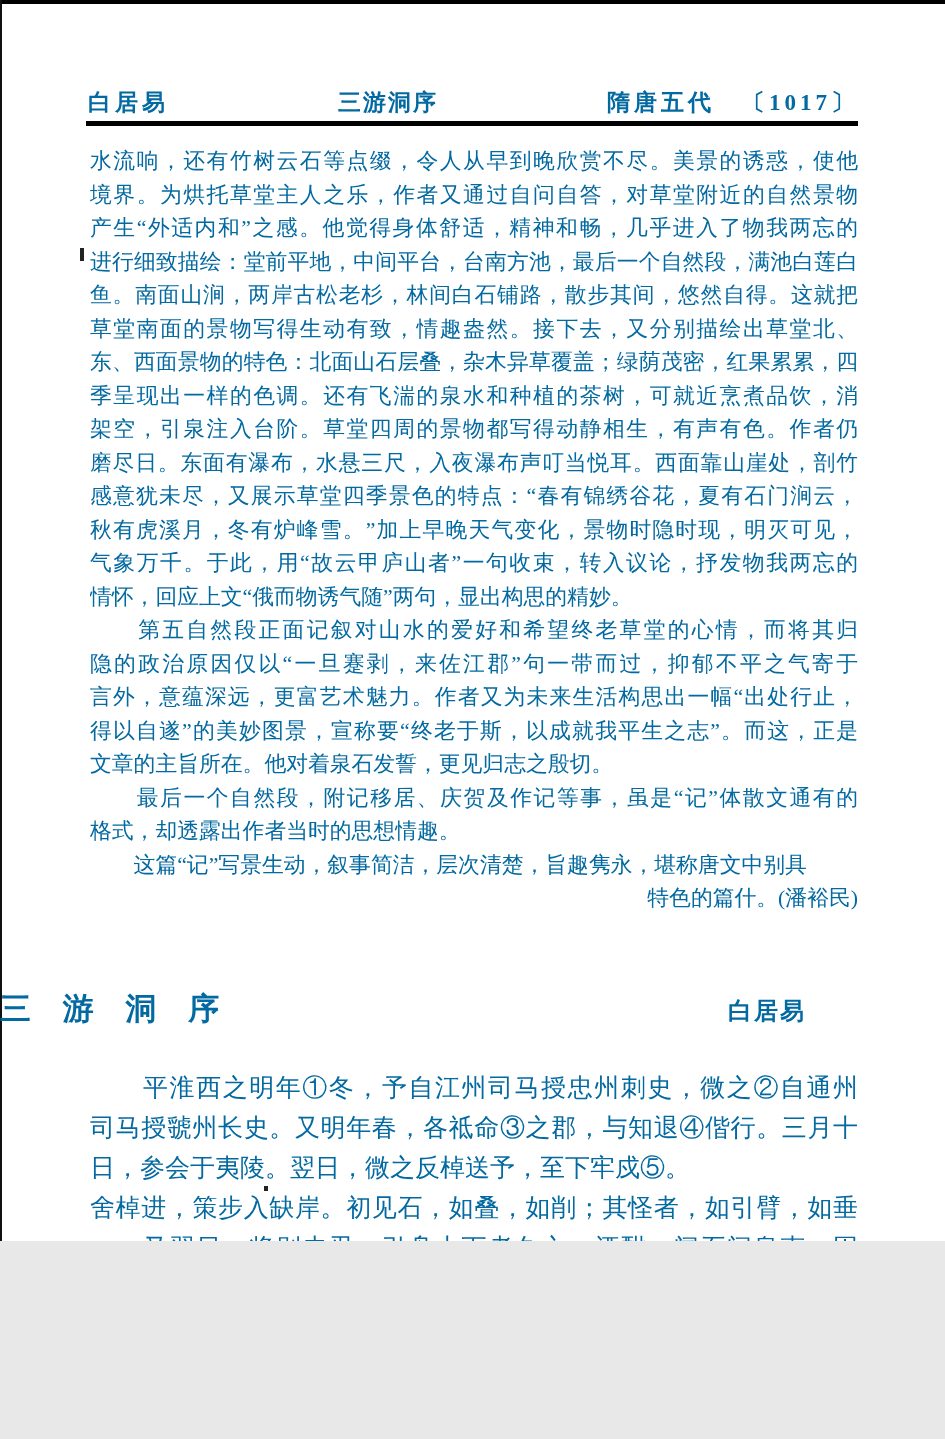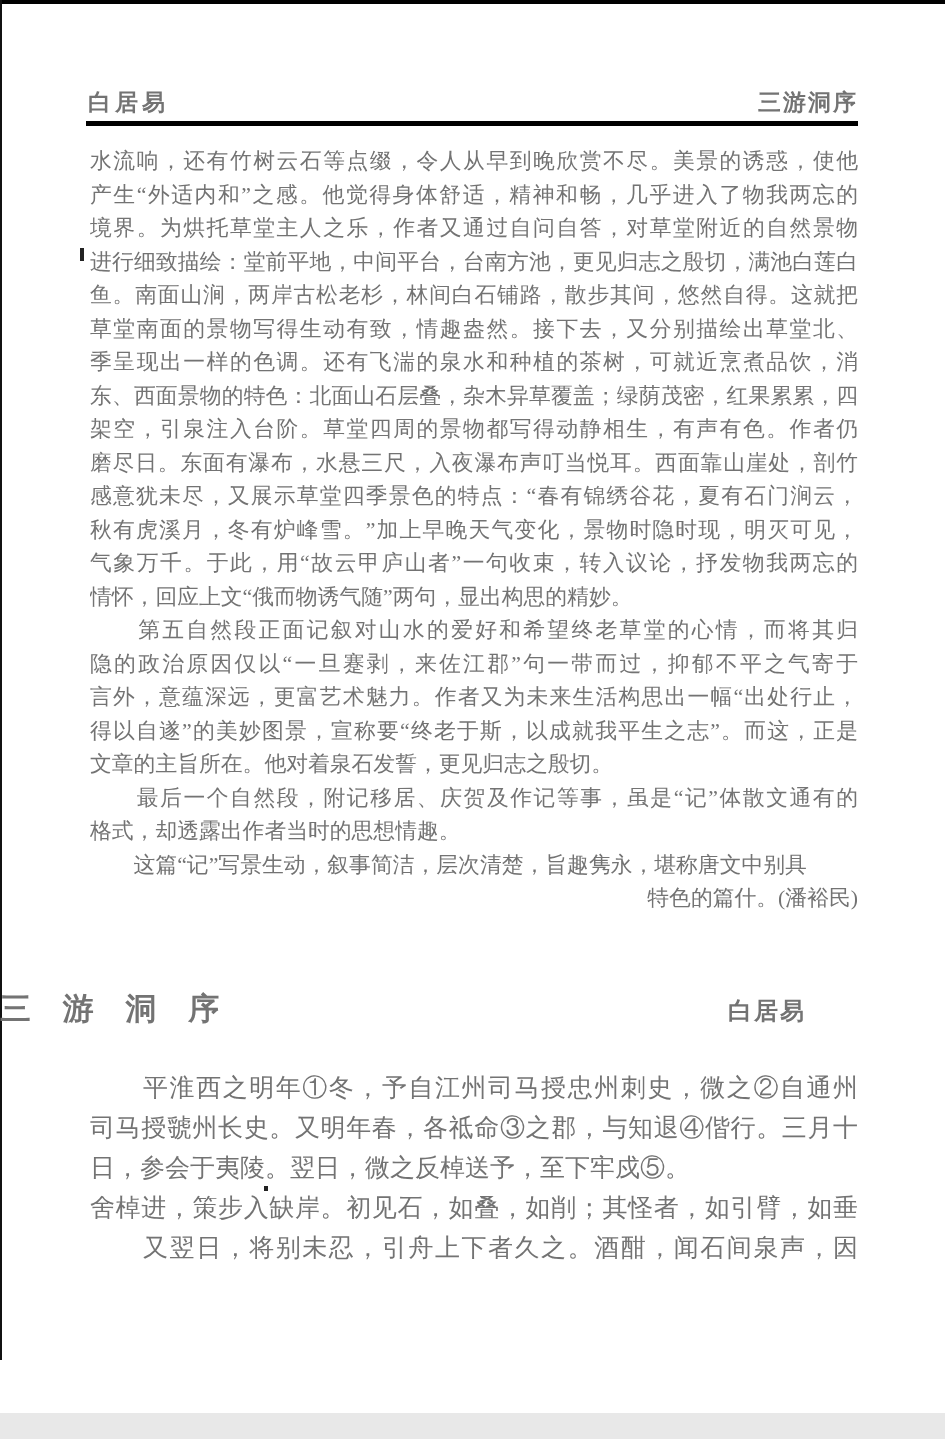--- a/index.html
+++ b/index.html
@@ -1,21 +1,21 @@
 <!DOCTYPE html>
 <html><head>
 <meta charset="utf-8">
 <style>
   html,body{margin:0;padding:0;background:#e8e8e8;}
   .page{
     position:relative;
-    width:945px;height:1413px;
+    width:945px;height:1241px;
     background:#ffffff;
     font-family:"Liberation Serif","DejaVu Serif",serif;
-    color:#737373;
+    color:#0369a1;
     overflow:hidden;
   }
   
   .edge-top{position:absolute;top:0;left:0;width:945px;height:4px;background:#000;}
   .edge-left{position:absolute;top:0;left:0;width:2px;height:1360px;background:#111;}
   .tick{position:absolute;background:#222;}
   
   .running-header{
     position:absolute;top:86px;left:88px;width:770px;height:32px;
     display:flex;justify-content:space-between;align-items:flex-end;
@@ -48,33 +48,34 @@
 <div class="page">
 
   <div class="edge-top"></div>
   <div class="edge-left"></div>
   <div class="tick" style="left:80px;top:248px;width:4px;height:13px;"></div>
   <div class="tick" style="left:264px;top:1186px;width:4px;height:5px;"></div>
 
   <div class="running-header">
     <span class="hl">白居易</span>
     <span class="hc">三游洞序</span>
+    <span class="hr">隋唐五代　〔1017〕</span>
   </div>
   <div class="header-rule"></div>
 
   <div class="commentary">
     <div>
         <div class="tline just">水流响，还有竹树云石等点缀，令人从早到晚欣赏不尽。美景的诱惑，使他</div>
+        <div class="tline just">境界。为烘托草堂主人之乐，作者又通过自问自答，对草堂附近的自然景物</div>
         <div class="tline just">产生“外适内和”之感。他觉得身体舒适，精神和畅，几乎进入了物我两忘的</div>
-        <div class="tline just">境界。为烘托草堂主人之乐，作者又通过自问自答，对草堂附近的自然景物</div>
-        <div class="tline just">进行细致描绘：堂前平地，中间平台，台南方池，更见归志之殷切，满池白莲白</div>
+        <div class="tline just">进行细致描绘：堂前平地，中间平台，台南方池，最后一个自然段，满池白莲白</div>
         <div class="tline just">鱼。南面山涧，两岸古松老杉，林间白石铺路，散步其间，悠然自得。这就把</div>
         <div class="tline just">草堂南面的景物写得生动有致，情趣盎然。接下去，又分别描绘出草堂北、</div>
+        <div class="tline just">东、西面景物的特色：北面山石层叠，杂木异草覆盖；绿荫茂密，红果累累，四</div>
         <div class="tline just">季呈现出一样的色调。还有飞湍的泉水和种植的茶树，可就近烹煮品饮，消</div>
-        <div class="tline just">东、西面景物的特色：北面山石层叠，杂木异草覆盖；绿荫茂密，红果累累，四</div>
         <div class="tline just">架空，引泉注入台阶。草堂四周的景物都写得动静相生，有声有色。作者仍</div>
         <div class="tline just">磨尽日。东面有瀑布，水悬三尺，入夜瀑布声叮当悦耳。西面靠山崖处，剖竹</div>
         <div class="tline just">感意犹未尽，又展示草堂四季景色的特点：“春有锦绣谷花，夏有石门涧云，</div>
         <div class="tline just">秋有虎溪月，冬有炉峰雪。”加上早晚天气变化，景物时隐时现，明灭可见，</div>
         <div class="tline just">气象万千。于此，用“故云甲庐山者”一句收束，转入议论，抒发物我两忘的</div>
         <div class="tline">情怀，回应上文“俄而物诱气随”两句，显出构思的精妙。</div>
         <div class="tline just">　　第五自然段正面记叙对山水的爱好和希望终老草堂的心情，而将其归</div>
         <div class="tline just">隐的政治原因仅以“一旦蹇剥，来佐江郡”句一带而过，抑郁不平之气寄于</div>
         <div class="tline just">言外，意蕴深远，更富艺术魅力。作者又为未来生活构思出一幅“出处行止，</div>
         <div class="tline just">得以自遂”的美妙图景，宣称要“终老于斯，以成就我平生之志”。而这，正是</div>

